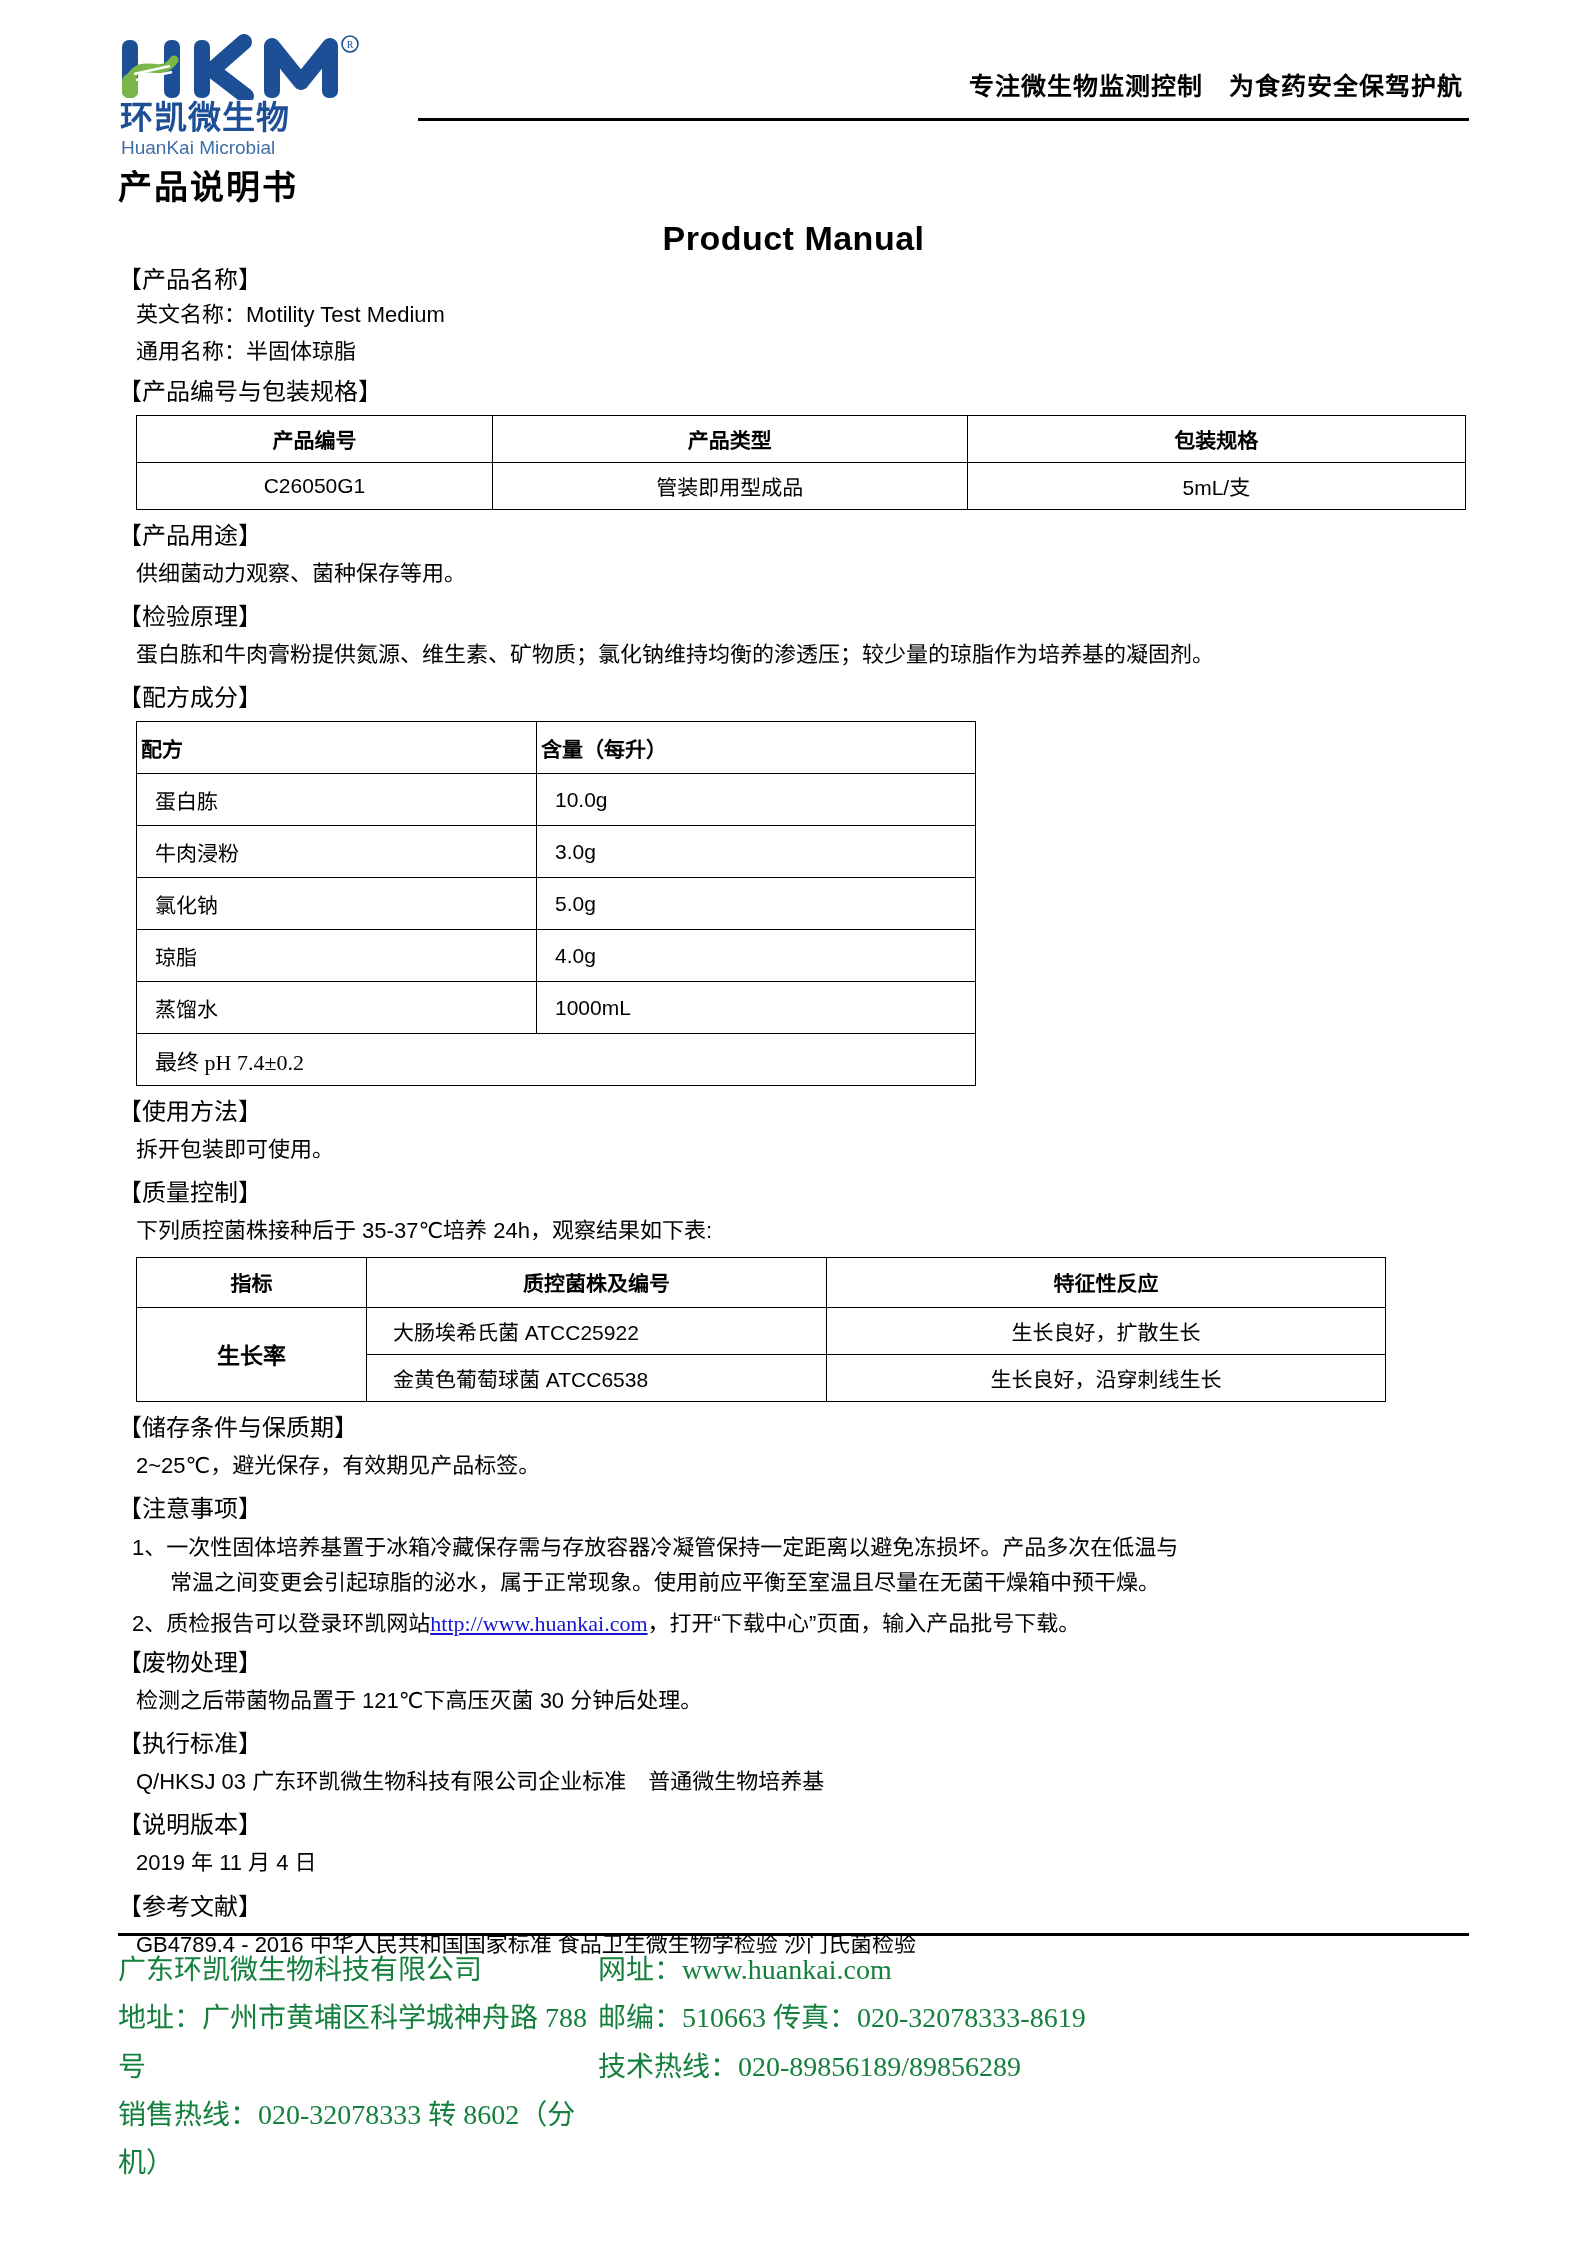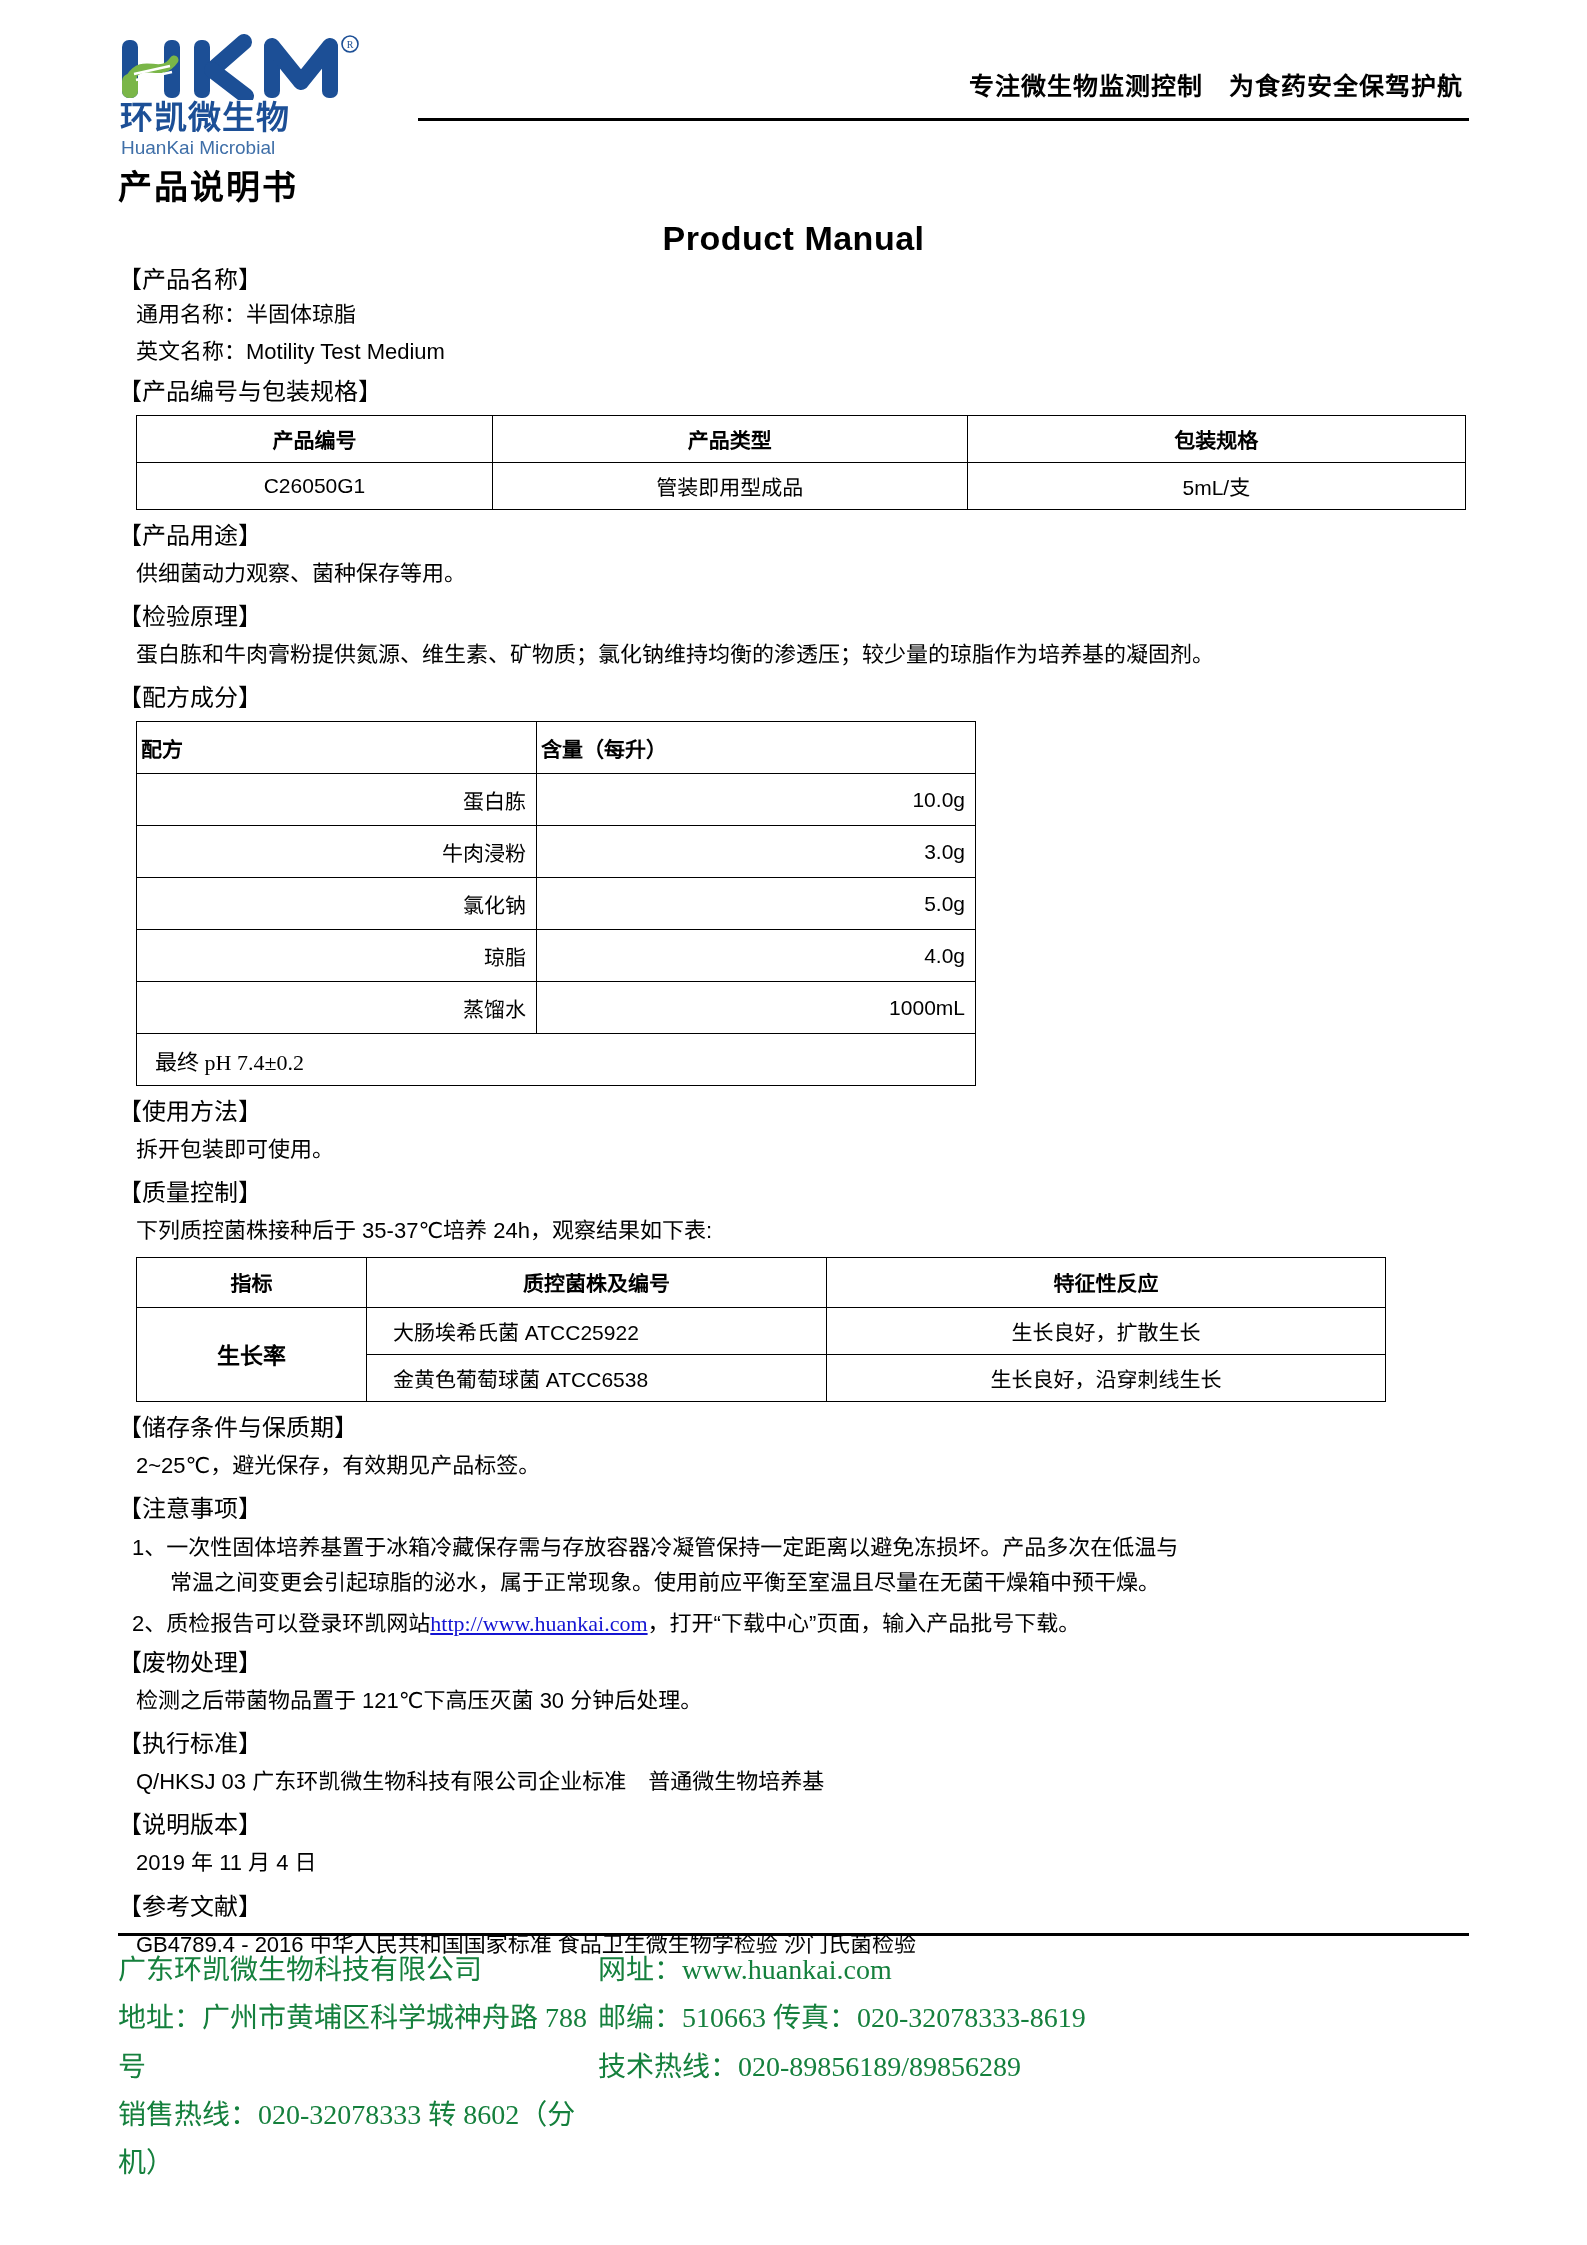--- a/index.html
+++ b/index.html
@@ -136,21 +136,21 @@
   .tbl-product th:nth-child(1), .tbl-product td:nth-child(1) { width: 300px; text-align: center; }
   .tbl-product th:nth-child(2), .tbl-product td:nth-child(2) { width: 400px; text-align: center; }
   .tbl-product th:nth-child(3), .tbl-product td:nth-child(3) { width: 420px; text-align: center; }
   .tbl-product td { height: 44px; }
 
   
   .tbl-formula {
     width: 840px;
   }
   .tbl-formula th { text-align: left; padding-left: 4px; height: 52px; }
-  .tbl-formula td { text-align: right; padding-left: 18px; height: 52px; }
+  .tbl-formula td { text-align: left; padding-left: 18px; height: 52px; }
   .tbl-formula th:nth-child(1), .tbl-formula td:nth-child(1) { width: 400px; }
   .tbl-formula .ph-row td { text-align: left; font-family: "Liberation Serif", "DejaVu Serif", serif; font-size: 22px; }
 
   
   .tbl-qc {
     width: 1250px;
   }
   .tbl-qc th { height: 50px; }
   .tbl-qc td { height: 44px; text-align: center; }
   .tbl-qc th:nth-child(1), .tbl-qc td.col-metric { width: 230px; }
@@ -238,24 +238,24 @@
       <div class="tagline">专注微生物监测控制　为食药安全保驾护航</div>
     </div>
     <div class="header-rule"></div>
   </div>
 
   <div class="doc-title-cn">产品说明书</div>
   <div class="doc-title-en">Product Manual</div>
 
   <div class="section-head">【产品名称】</div>
   <div class="body-line tight">
+    <span>英文名称：</span><span>Motility Test Medium</span>
+  </div>
+  <div class="body-line tight">
     <span>通用名称：</span><span>半固体琼脂</span>
-  </div>
-  <div class="body-line tight">
-    <span>英文名称：</span><span>Motility Test Medium</span>
   </div>
 
   <div class="section-head">【产品编号与包装规格】</div>
   <table class="tbl-product">
     <thead>
       <tr>
         <th>产品编号</th>
         <th>产品类型</th>
         <th>包装规格</th>
       </tr>

